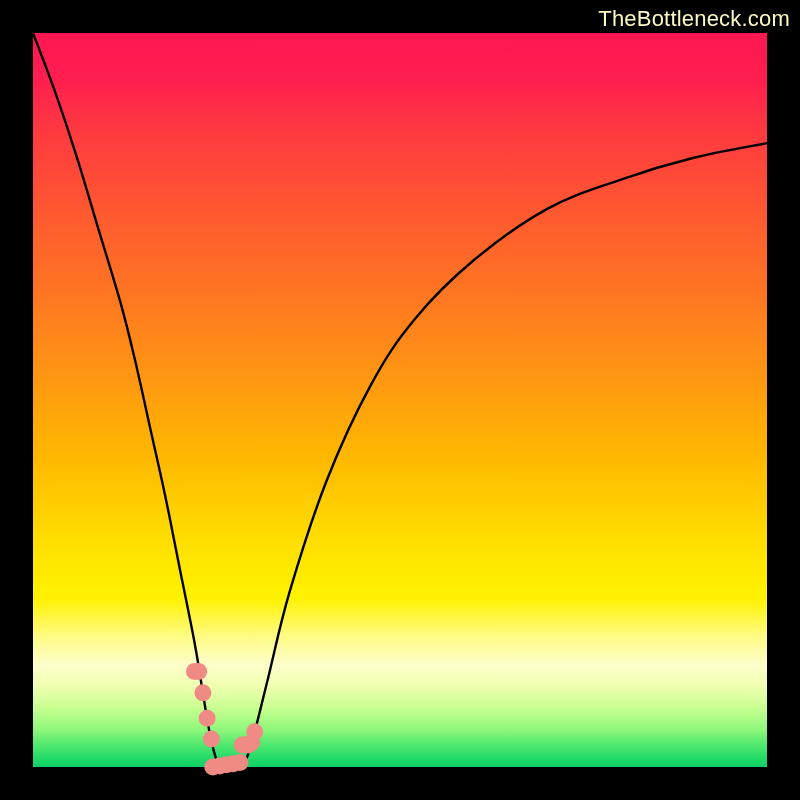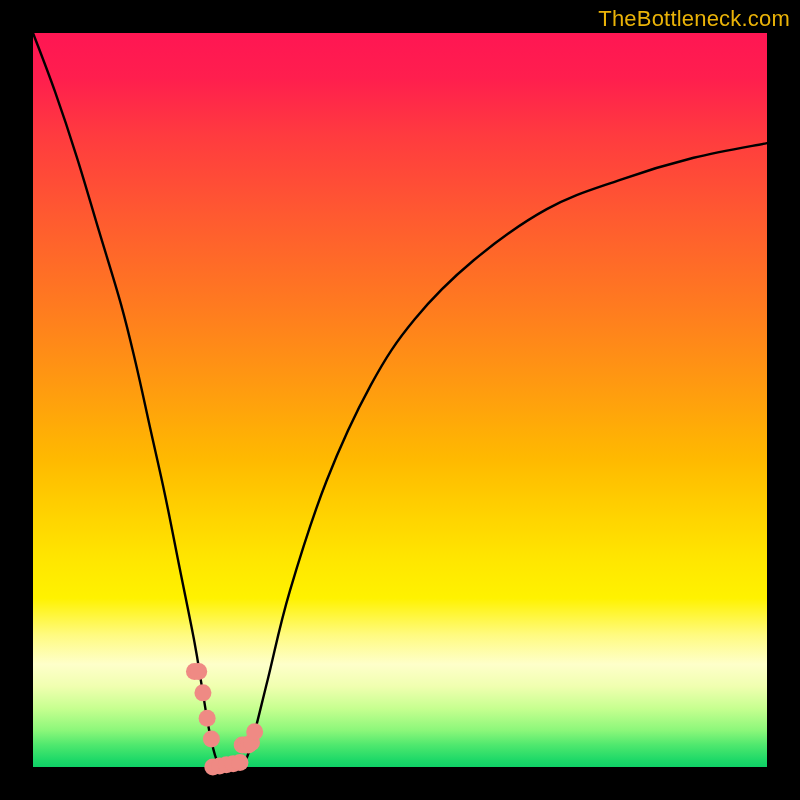--- a/index.html
+++ b/index.html
@@ -45,21 +45,21 @@
       #8cf77a 95%,
       #4fe86e 97%,
       #1fd968 99%,
       #0fd066 100%
     );
   }
   .watermark {
     position: absolute;
     top: 6px;
     right: 10px;
-    color: #eab308;
+    color: #fef9c3;
     font-size: 22px;
     letter-spacing: 0.2px;
   }
   svg.curve {
     position: absolute;
     left: 0;
     top: 0;
     width: 734px;
     height: 734px;
     overflow: visible;

